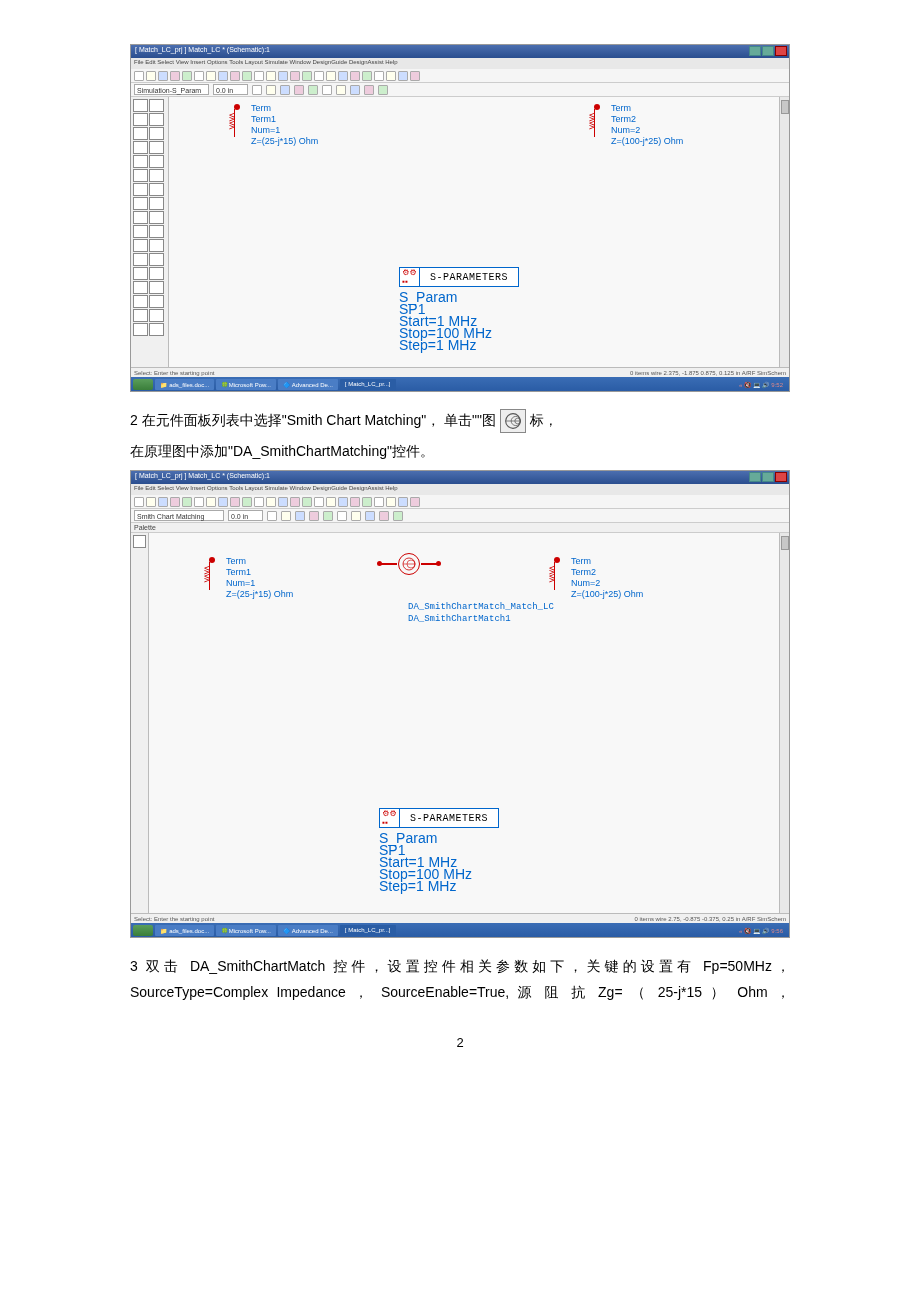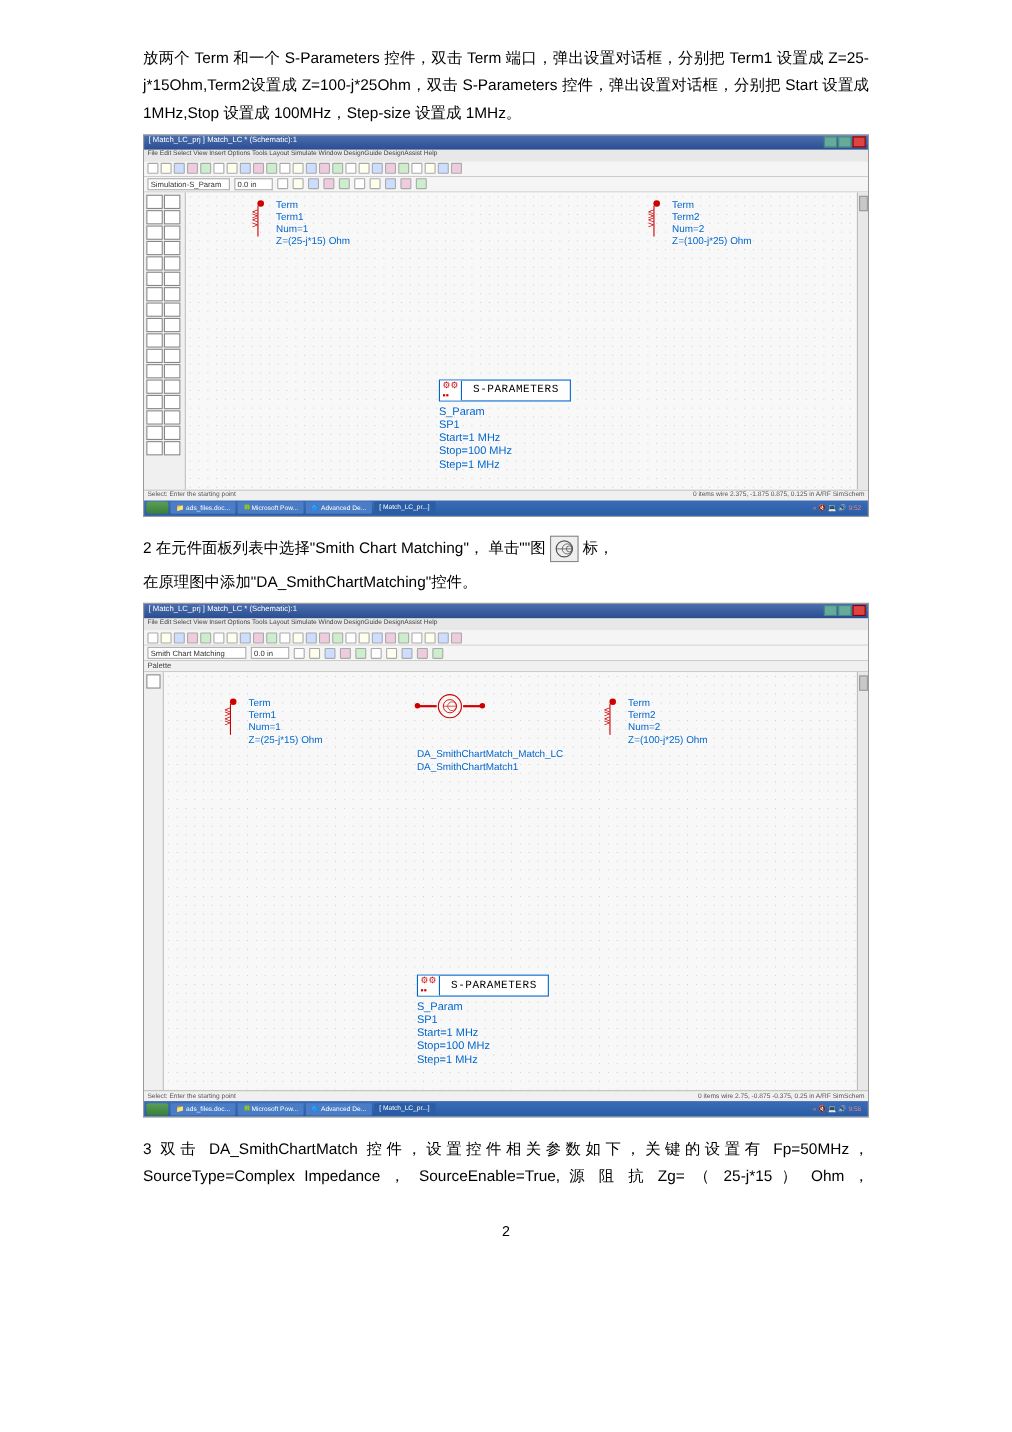--- a/index.html
+++ b/index.html
@@ -35,31 +35,31 @@
     .term-sym { width: 16px; height: 40px; position: relative; }
     .term-node { width: 6px; height: 6px; background: #c00; border-radius: 50%; position: absolute; left: 5px; top: -1px; }
     .term-body { position: absolute; top: 4px; left: 5px; width: 6px; height: 28px; border-left: 1.5px solid #c00; }
     .term-zig { position: absolute; left: 0; top: 8px; font-size: 9px; color: #c00; font-family: monospace; letter-spacing: -2px; line-height: 4px; }
     .term-txt { position: absolute; left: 22px; top: -2px; font-size: 9px; color: #0066cc; line-height: 11px; font-family: Arial; white-space: nowrap; }
     
     .sp-block { position: absolute; }
     .sp-header { display: flex; align-items: center; border: 1.5px solid #0066cc; background: #fff; }
     .sp-icon { width: 20px; height: 18px; background: #fff; display: flex; align-items: center; justify-content: center; font-size: 8px; color: #c00; border-right: 1.5px solid #0066cc; }
     .sp-label { padding: 2px 10px; font-size: 10px; color: #000; font-family: Liberation Mono, monospace; letter-spacing: 0.5px; }
-    .sp-params { margin-top: 4px; font-size: 10px; color: #0066cc; line-height: 12px; font-family: Arial; }
+    .sp-params { margin-top: 4px; font-size: 14px; color: #0066cc; line-height: 12px; font-family: Arial; }
     
     .da-comp { position: absolute; }
     .da-sym { width: 60px; height: 22px; position: relative; }
     .da-circle { width: 22px; height: 22px; border: 1.5px solid #c00; border-radius: 50%; position: absolute; left: 19px; top: 0; }
     .da-globe { position: absolute; left: 23px; top: 4px; width: 14px; height: 14px; }
     .da-line { position: absolute; height: 1.5px; background: #c00; width: 18px; top: 10px; }
     .da-line.l { left: 0; }
     .da-line.r { right: 0; }
     .da-pt { width: 5px; height: 5px; background: #c00; border-radius: 50%; position: absolute; top: 8px; }
-    .da-txt { margin-top: 26px; font-size: 9px; color: #0066cc; line-height: 12px; font-family: Liberation Sans, sans-serif; white-space: nowrap; }
+    .da-txt { margin-top: 26px; font-size: 9px; color: #0066cc; line-height: 12px; font-family: Liberation Mono, monospace; white-space: nowrap; margin-left: 29px; }
     
     .statusbar { background: #f0f0f0; height: 10px; border-top: 1px solid #bbb; font-size: 6px; color: #555; display: flex; justify-content: space-between; padding: 0 3px; align-items: center; }
     .taskbar { background: linear-gradient(#3a6db5, #2a5ca5); height: 14px; display: flex; align-items: center; padding: 0 2px; gap: 2px; }
     .start-btn { width: 20px; height: 11px; background: linear-gradient(#5a9e5a, #3a7e3a); border-radius: 2px; }
     .task-item { height: 11px; padding: 0 5px; font-size: 6px; color: #fff; background: #4a7dc5; border-radius: 1px; display: flex; align-items: center; }
     .task-item.active { background: #2a5da5; }
     .tray { margin-left: auto; height: 11px; padding: 0 4px; font-size: 6px; color: #d88; display: flex; align-items: center; gap: 3px; }
     
     .inline-icon { display: inline-block; vertical-align: middle; width: 26px; height: 24px; border: 1px solid #888; background: #eee; position: relative; }
     .inline-icon svg { width: 100%; height: 100%; }
@@ -67,21 +67,20 @@
     .page-num { text-align: center; font-size: 13px; margin-top: 30px; }
     
     .scroll-v { position: absolute; right: 0; top: 0; bottom: 0; width: 10px; background: #e8e8e8; border-left: 1px solid #bbb; }
     .scroll-thumb { position: absolute; width: 8px; left: 1px; background: #c8c8c8; border: 1px solid #999; }
   </style>
 </head>
 <body>
 
 <div class="page">
 
-  <p class="text-para">放两个 Term 和一个 S-Parameters 控件，双击 Term 端口，弹出设置对话框，分别把 Term1 设置成 Z=25-j*15Ohm,Term2设置成 Z=100-j*25Ohm，双击 S-Parameters 控件，弹出设置对话框，分别把 Start 设置成 1MHz,Stop 设置成 100MHz，Step-size 设置成 1MHz。</p>
 
   <div class="ads-window">
     <div class="titlebar">
       <span class="titlebar-text">[ Match_LC_prj ] Match_LC * (Schematic):1</span>
       <div class="win-btns">
         <div class="win-btn min"></div>
         <div class="win-btn max"></div>
         <div class="win-btn"></div>
       </div>
     </div>

